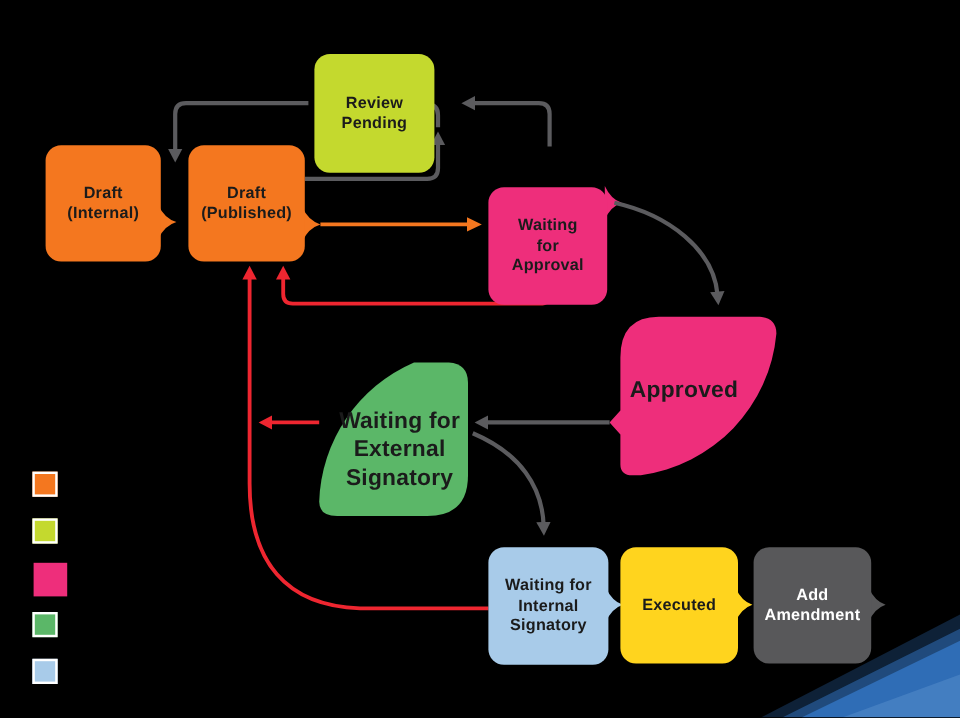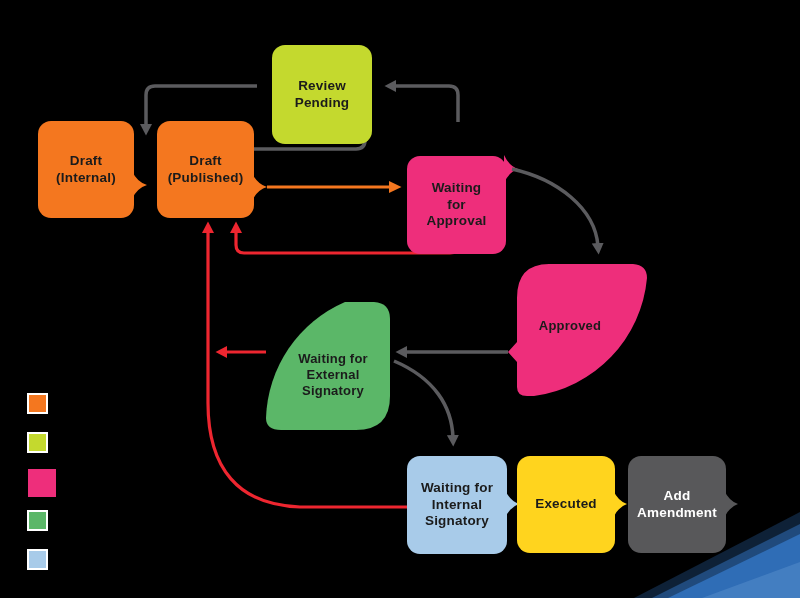--- a/index.html
+++ b/index.html
@@ -9,29 +9,29 @@
   }
   .stage svg{position:absolute;left:0;top:0;}
   .node{
     position:absolute;border-radius:13px;
     display:flex;align-items:center;justify-content:center;
     text-align:center;font-weight:bold;font-size:13.5px;line-height:1.22;
     letter-spacing:.2px;color:#1b1b1b;white-space:pre-line;
   }
   .n-draft-internal {left:38px;  top:121px; width:96px;  height:97px; background:#F4771F;}
   .n-draft-published{left:157px; top:121px; width:97px;  height:97px; background:#F4771F;}
-  .n-review-pending {left:272px; top:45px;  width:100px; height:99px; background:#C4D92E;}
+  .n-review-pending {left:262px; top:45px;  width:100px; height:99px; background:#C4D92E;}
   .n-waiting-approval{left:407px;top:122px; width:99px;  height:98px; background:#EE2E7B;margin-top:34px;}
   .n-waiting-internal{left:407px;top:456px; width:100px; height:98px; background:#A8CBE9;}
   .n-executed       {left:517px; top:456px; width:98px;  height:97px; background:#FFD41E;}
   .n-add-amendment  {left:628px; top:456px; width:98px;  height:97px; background:#58585A; color:#ffffff;}
   .shape-label{
     position:absolute;background:transparent;border-radius:0;
     display:flex;align-items:center;justify-content:center;
-    text-align:center;font-weight:bold;font-size:13px;line-height:1.22;
+    text-align:center;font-weight:bold;font-size:19px;line-height:1.22;
     letter-spacing:.2px;color:#1b1b1b;white-space:pre-line;
   }
   .l-approved{left:508px;top:314px;width:124px;height:24px;}
   .l-external{left:272px;top:349px;width:122px;height:52px;}
   .legend-swatch{position:absolute;box-sizing:border-box;}
   .sw-bordered{width:21px;height:21px;border:2px solid #ffffff;}
   .sw-orange{left:27px;top:393px;background:#F4771F;}
   .sw-ygreen{left:27px;top:432px;background:#C4D92E;}
   .sw-pink  {left:28px;top:469px;width:28px;height:28px;background:#EE2E7B;}
   .sw-green {left:27px;top:510px;background:#5BB768;}

